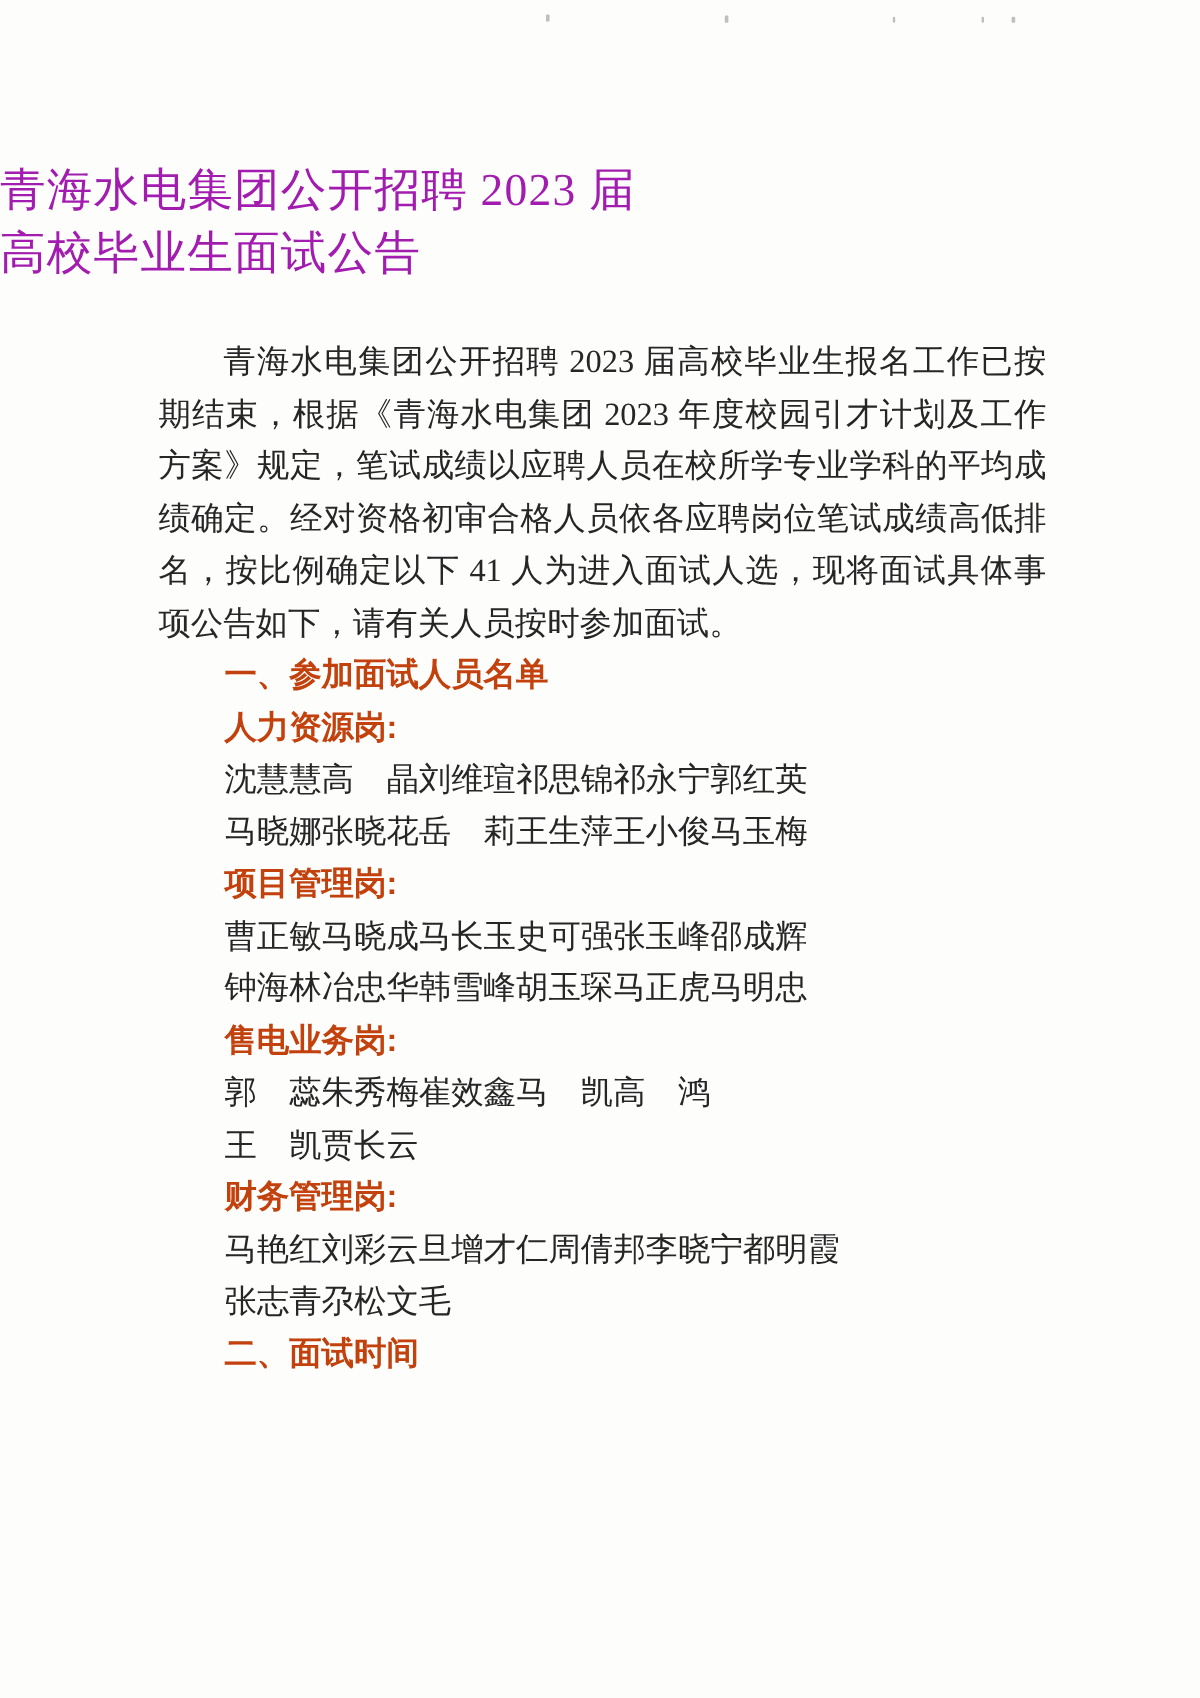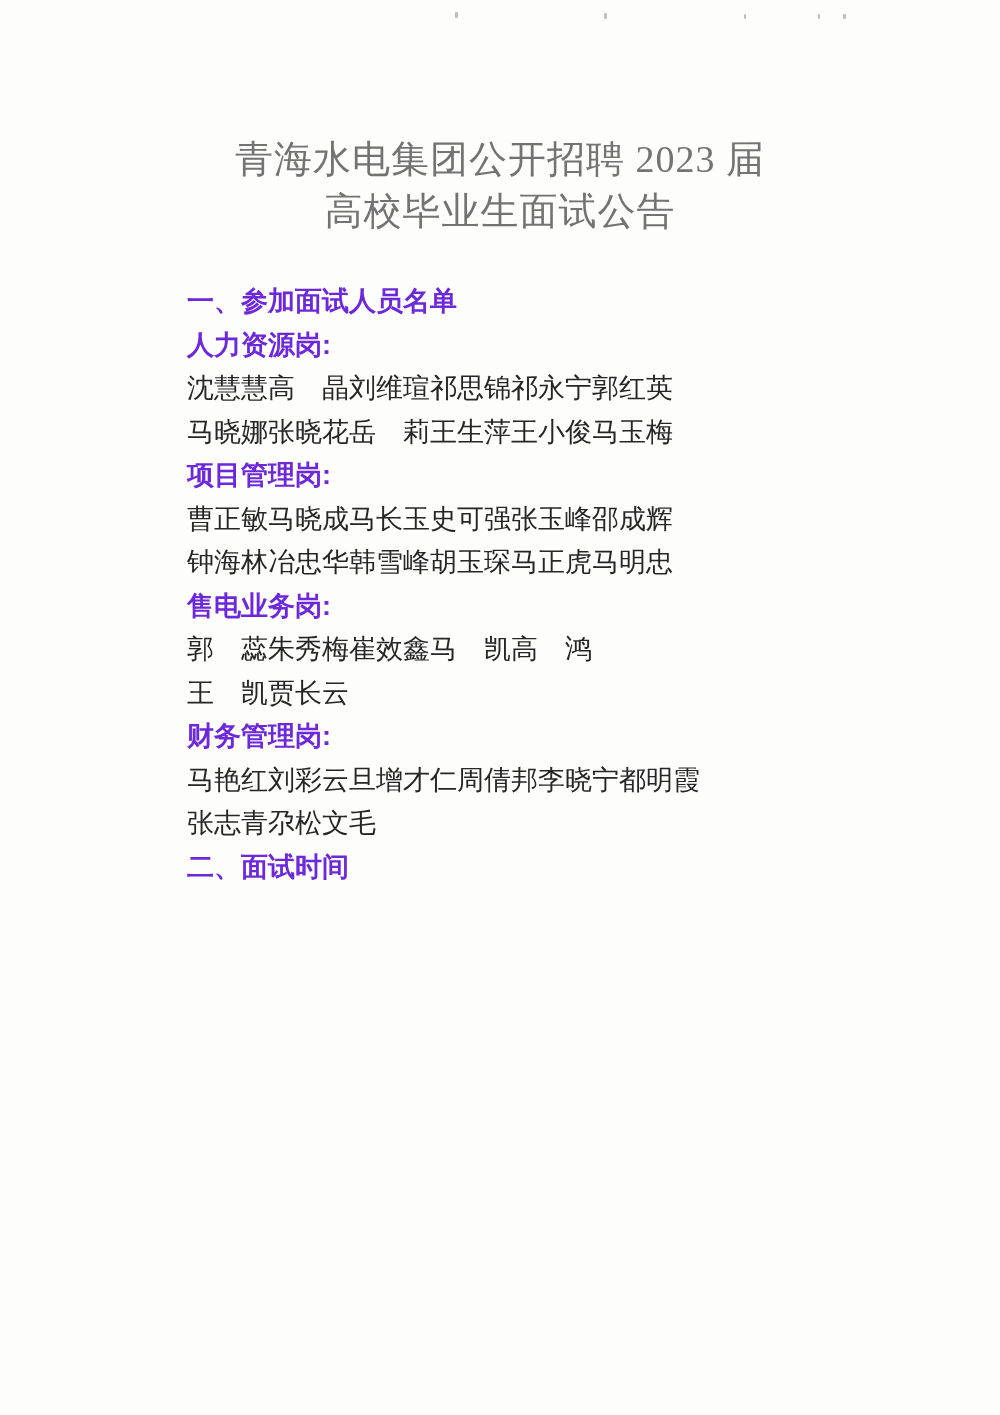--- a/index.html
+++ b/index.html
@@ -8,45 +8,45 @@
     width:1000px;
     height:1415px;
     margin:0 auto;
     background:#fdfdfc;
     color:#262626;
     font-family:"Liberation Serif", serif;
     overflow:hidden;
   }
   .title {
     margin:133px 0 0 0;
-    text-align:center;
+    text-align:left;
     font-size:38px;
     line-height:52px;
     letter-spacing:1px;
-    color:#737373;
+    color:#a21caf;
   }
   .content {
     margin:43px 128px 0 132px;
     width:740px;
   }
   .line {
     font-size:27px;
     line-height:43.5px;
   }
   .just {
     text-align:justify;
     text-align-last:justify;
   }
   .indent { text-indent:54px; }
   .sect { padding-left:55px; }
   .heading {
     font-family:"Liberation Sans", sans-serif;
     font-weight:700;
     font-size:27px;
-    color:#6d28d9;
+    color:#c2410c;
   }
   .name-row {
     padding-left:55px;
     display:flex;
   }
   .name {
     white-space:pre;
     display:inline-block;
   }
   .speck {
@@ -66,20 +66,28 @@
   <div class="speck" style="left:818px;top:14px;width:2px;height:5px;"></div>
   <div class="speck" style="left:843px;top:14px;width:3px;height:5px;"></div>
 
   <div class="title">
     <div>青海水电集团公开招聘 2023 届</div>
     <div>高校毕业生面试公告</div>
   </div>
 
   <div class="content">
 
+    <div>
+        <div class="line just indent">青海水电集团公开招聘 2023 届高校毕业生报名工作已按</div>
+        <div class="line just">期结束，根据《青海水电集团 2023 年度校园引才计划及工作</div>
+        <div class="line just">方案》规定，笔试成绩以应聘人员在校所学专业学科的平均成</div>
+        <div class="line just">绩确定。经对资格初审合格人员依各应聘岗位笔试成绩高低排</div>
+        <div class="line just">名，按比例确定以下 41 人为进入面试人选，现将面试具体事</div>
+        <div class="line">项公告如下，请有关人员按时参加面试。</div>
+      </div>
 
     <div class="line heading sect">一、参加面试人员名单</div>
 
     <div>
         <div class="line heading sect">人力资源岗:</div>
         <div class="line name-row">
           <span class="name">沈慧慧</span>
           <span class="name">高　晶</span>
           <span class="name">刘维瑄</span>
           <span class="name">祁思锦</span>

